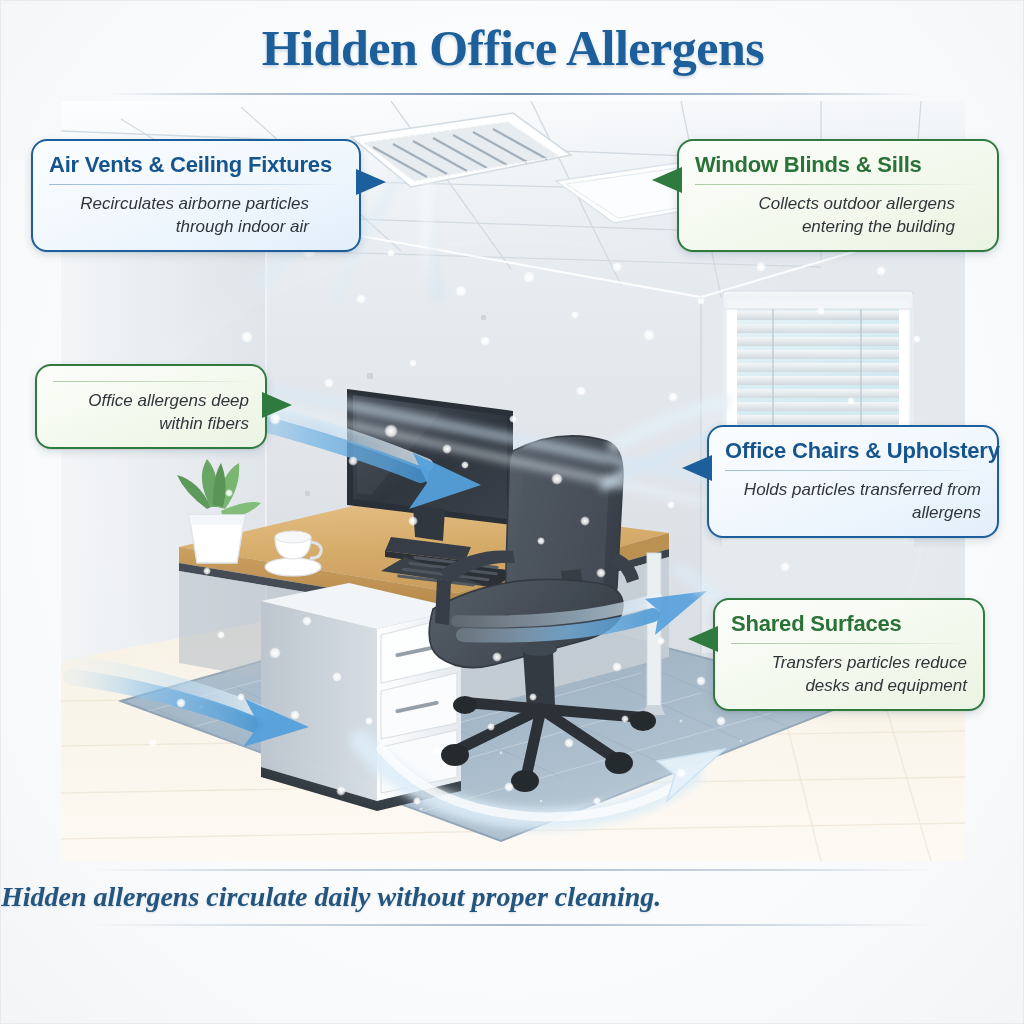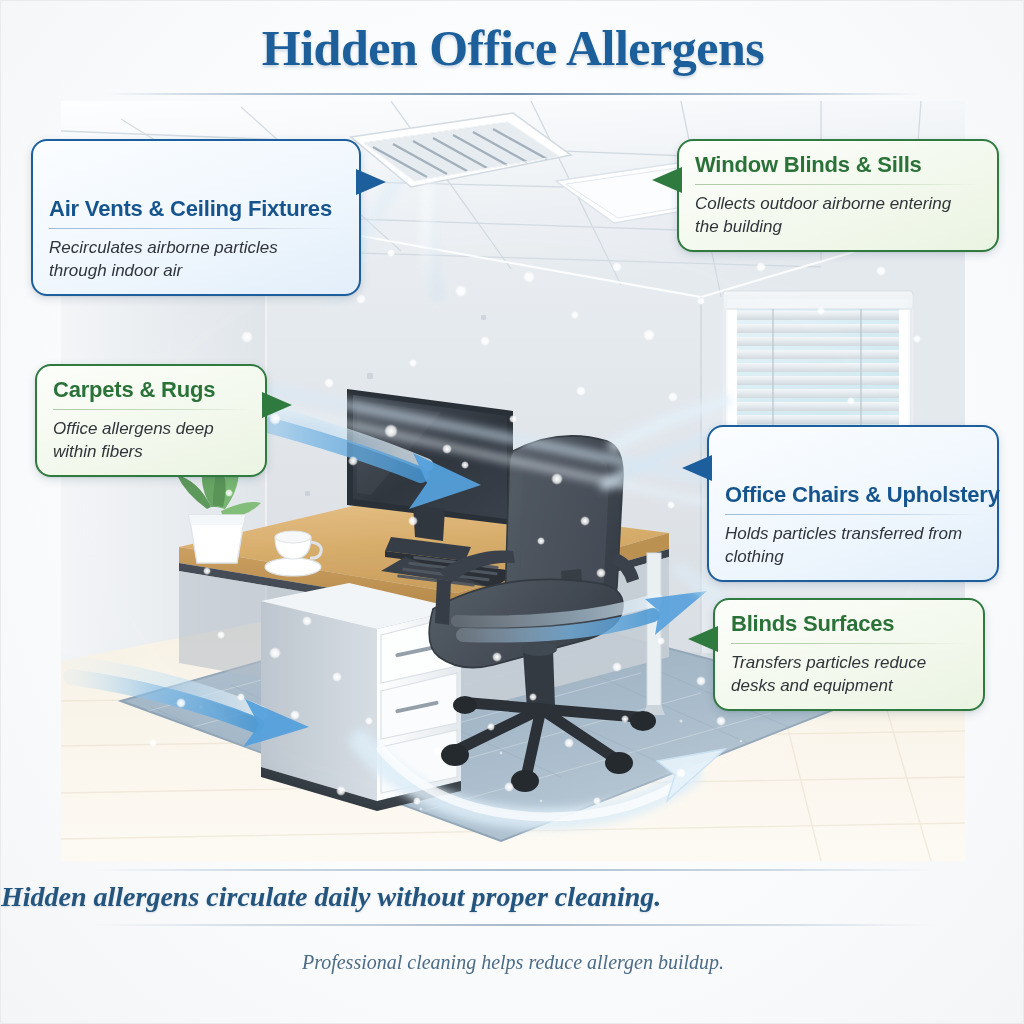--- a/index.html
+++ b/index.html
@@ -67,27 +67,28 @@
   .callout .c-rule {
     height: 1px; margin: 5px 0 7px 0;
   }
   .callout .c-body {
     font-family: "Liberation Sans", sans-serif;
     font-style: italic;
     font-size: 17px;
     line-height: 23px;
     color: #30353a;
     max-width: 260px;
+    text-align: right;
   }
 
   .callout.blue {
     background: linear-gradient(160deg, #fbfdff 0%, #eef6fd 62%, #e2eefa 100%);
     border: 2px solid #1c5f9c;
   }
-  .callout.blue .c-title { color: #16548e; margin-top: 44px; }
+  .callout.blue .c-title { color: #16548e; }
   .callout.blue .c-rule {
     background: linear-gradient(to right, #9dbcd8 0%, #c6d8e8 70%, rgba(198,216,232,0) 100%);
   }
 
   .callout.green {
     background: linear-gradient(160deg, #fcfefa 0%, #f2f8ec 62%, #eaf4e2 100%);
     border: 2px solid #2f7a3f;
   }
   .callout.green .c-title { color: #2b7239; }
   .callout.green .c-rule {
@@ -655,43 +656,41 @@
   <div class="callout blue" id="co-vents">
     <div class="c-title">Air Vents &amp; Ceiling Fixtures</div>
     <div class="c-rule"></div>
     <div class="c-body">Recirculates airborne particles through indoor air</div>
     <span class="ptr right-blue"></span>
   </div>
 
   <div class="callout green" id="co-window">
     <div class="c-title">Window Blinds &amp; Sills</div>
     <div class="c-rule"></div>
-    <div class="c-body">Collects outdoor airborne entering the building</div>
+    <div class="c-body">Collects outdoor allergens entering the building</div>
     <span class="ptr left-green"></span>
   </div>
 
   <div class="callout green" id="co-carpet">
-    <div class="c-title">Carpets &amp; Rugs</div>
     <div class="c-rule"></div>
     <div class="c-body">Office allergens deep within fibers</div>
     <span class="ptr right-green"></span>
   </div>
 
   <div class="callout blue" id="co-chair">
     <div class="c-title">Office Chairs &amp; Upholstery</div>
     <div class="c-rule"></div>
-    <div class="c-body">Holds particles transferred from clothing</div>
+    <div class="c-body">Holds particles transferred from allergens</div>
     <span class="ptr left-blue"></span>
   </div>
 
   <div class="callout green" id="co-shared">
-    <div class="c-title">Blinds Surfaces</div>
+    <div class="c-title">Shared Surfaces</div>
     <div class="c-rule"></div>
     <div class="c-body">Transfers particles reduce desks and equipment</div>
     <span class="ptr left-green"></span>
   </div>
 
   <div class="foot-rule-top"></div>
   <div class="foot-main">Hidden allergens circulate daily without proper cleaning.</div>
   <div class="foot-rule-bot"></div>
-  <div class="foot-sub">Professional cleaning helps reduce allergen buildup.</div>
 
 </div>
 
 </body></html>

